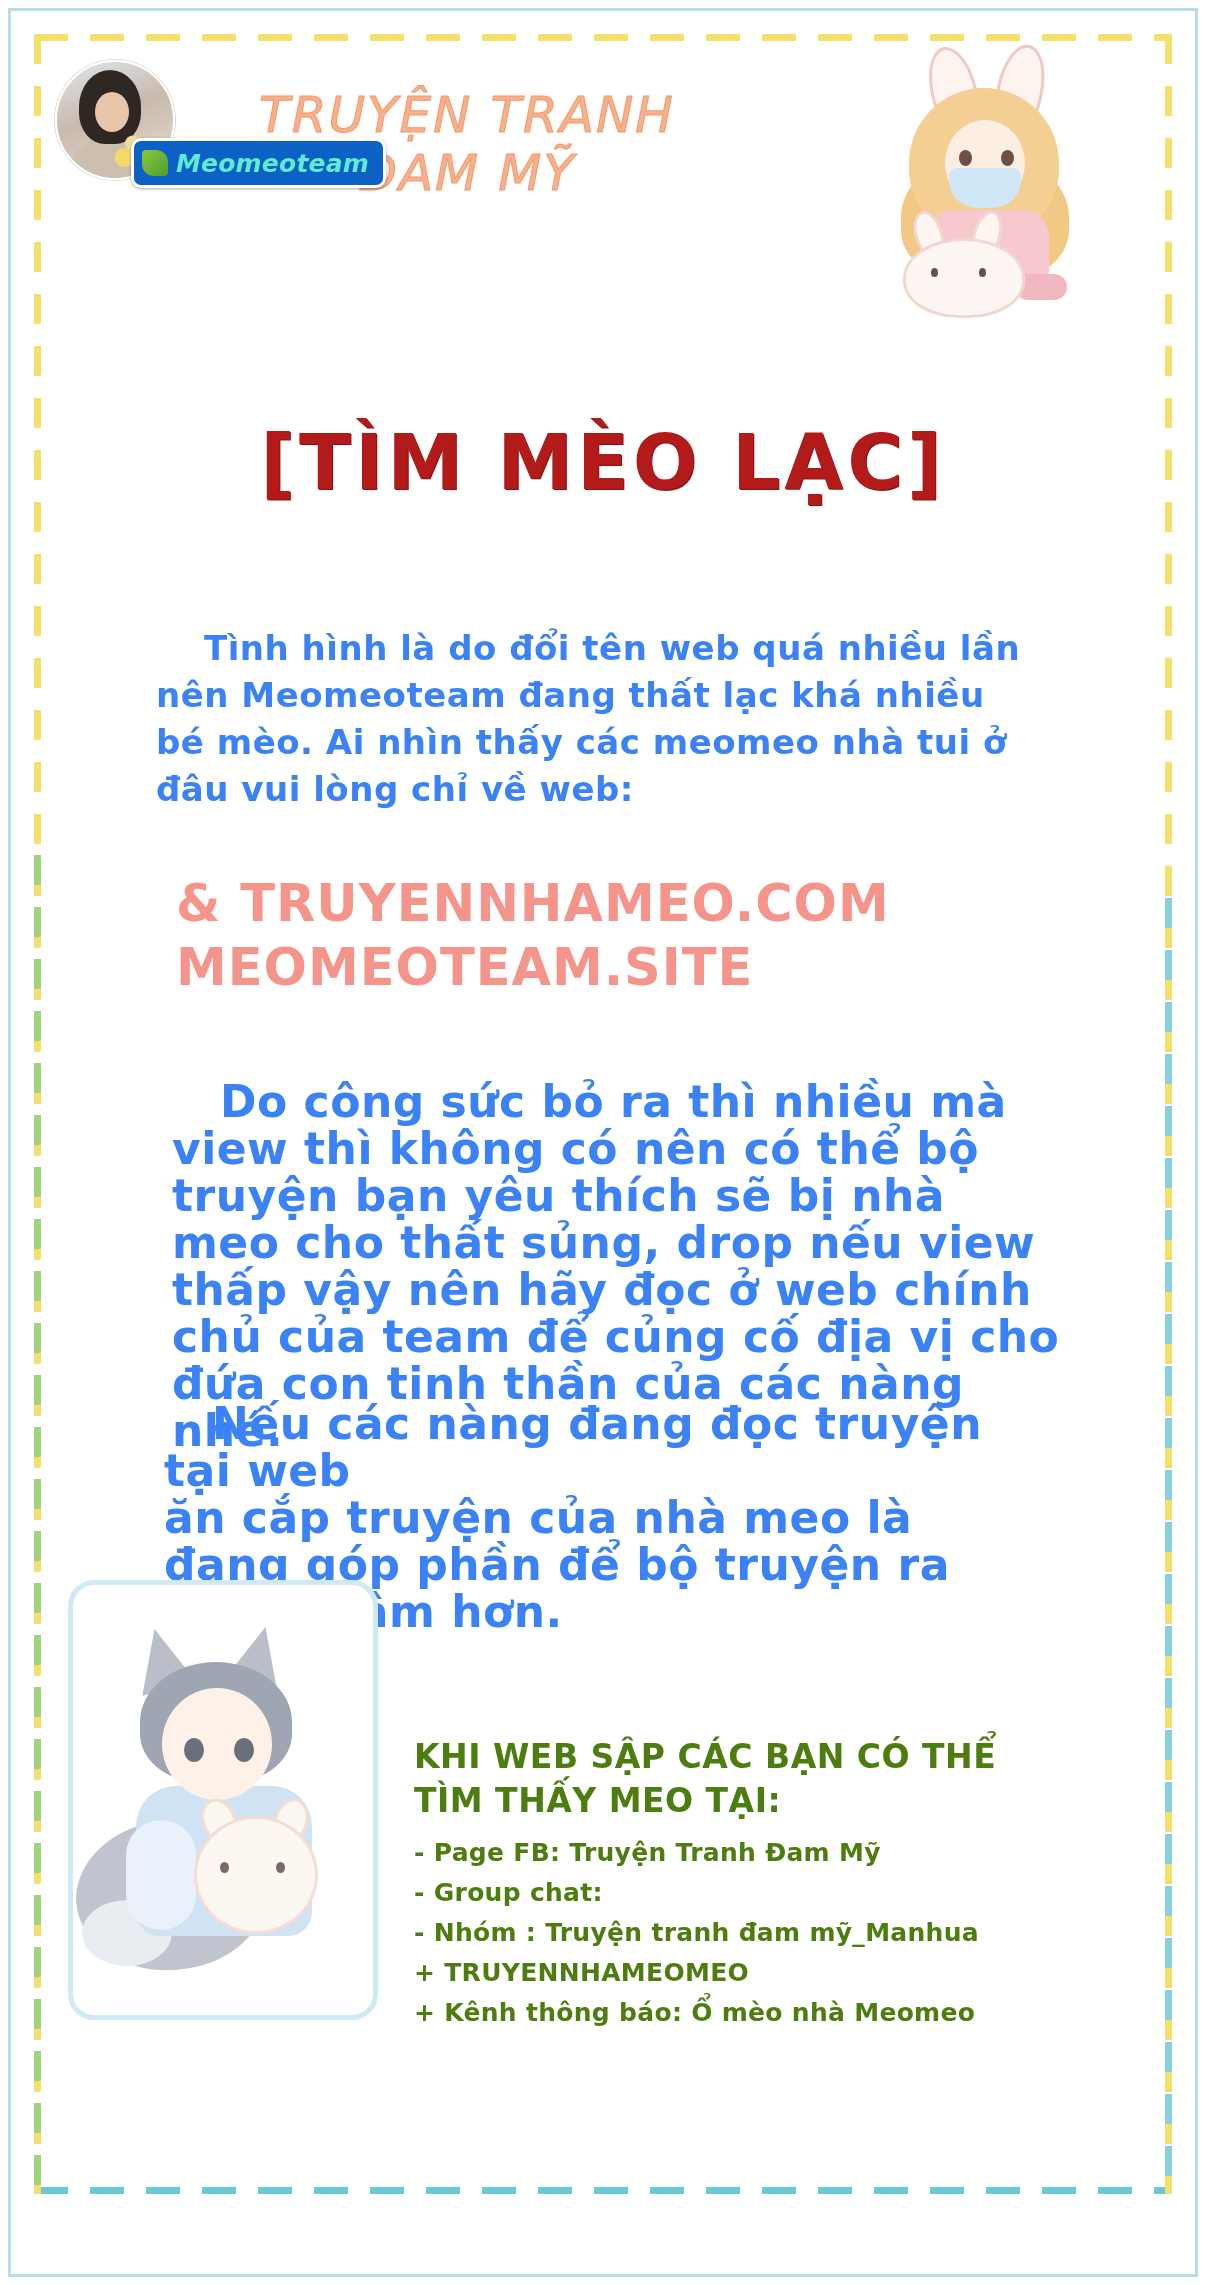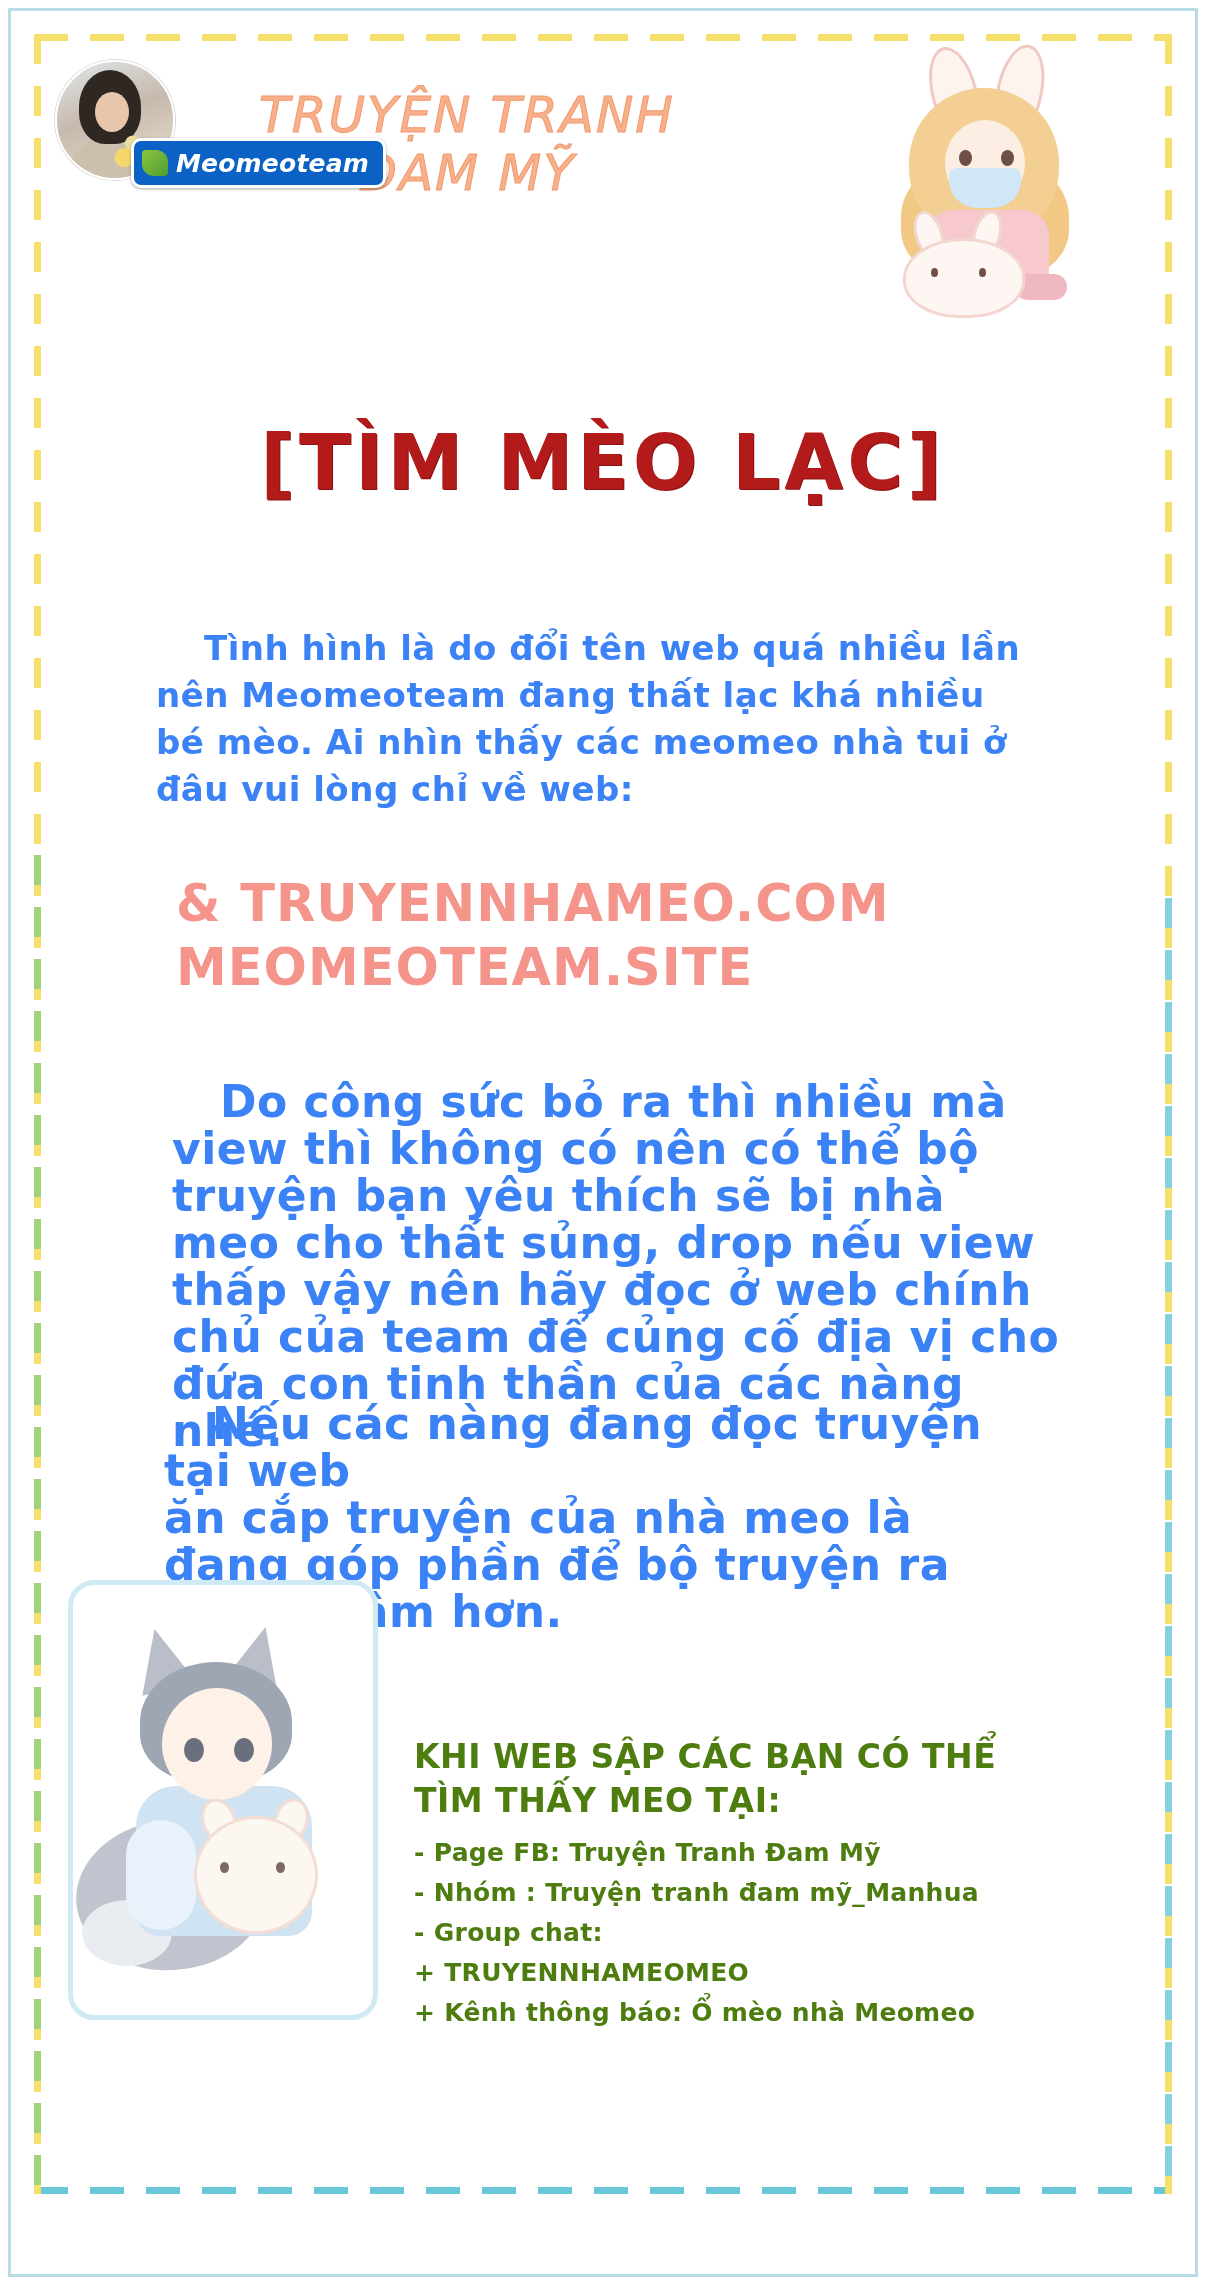--- a/index.html
+++ b/index.html
@@ -157,21 +157,21 @@
     box-shadow: 0 1px 3px rgba(0,0,0,.35);
     z-index: 4;
   }
   .brand-tag .leaf {
     width: 26px; height: 26px;
     margin-right: 8px;
     background: linear-gradient(135deg, #8cc63e 0%, #4e9e2f 100%);
     border-radius: 4px 12px 4px 12px;
   }
   .brand-tag .brand-text {
-    color: #ffffff;
+    color: #5eead4;
     font-family: "DejaVu Sans", sans-serif;
     font-weight: bold;
     font-size: 25px;
     font-style: italic;
     letter-spacing: .2px;
     white-space: nowrap;
   }
 
   .title-block {
     position: absolute;
@@ -555,19 +555,19 @@
     <div class="wb-plush-ear l"></div>
     <div class="wb-plush-ear r"></div>
     <div class="wb-plush"></div>
     <div class="wb-plush-eye l"></div>
     <div class="wb-plush-eye r"></div>
   </div>
 
   <div class="contact">
     <div class="contact-title">KHI WEB SẬP CÁC BẠN CÓ THỂ TÌM THẤY MEO TẠI:</div>
     <div class="contact-item">- Page FB: Truyện Tranh Đam Mỹ</div>
+    <div class="contact-item">- Group chat:</div>
     <div class="contact-item">- Nhóm : Truyện tranh đam mỹ_Manhua</div>
-    <div class="contact-item">- Group chat:</div>
     <div class="contact-item">+ TRUYENNHAMEOMEO</div>
     <div class="contact-item">+ Kênh thông báo: Ổ mèo nhà Meomeo</div>
   </div>
 
 </div>
 
 </body></html>

